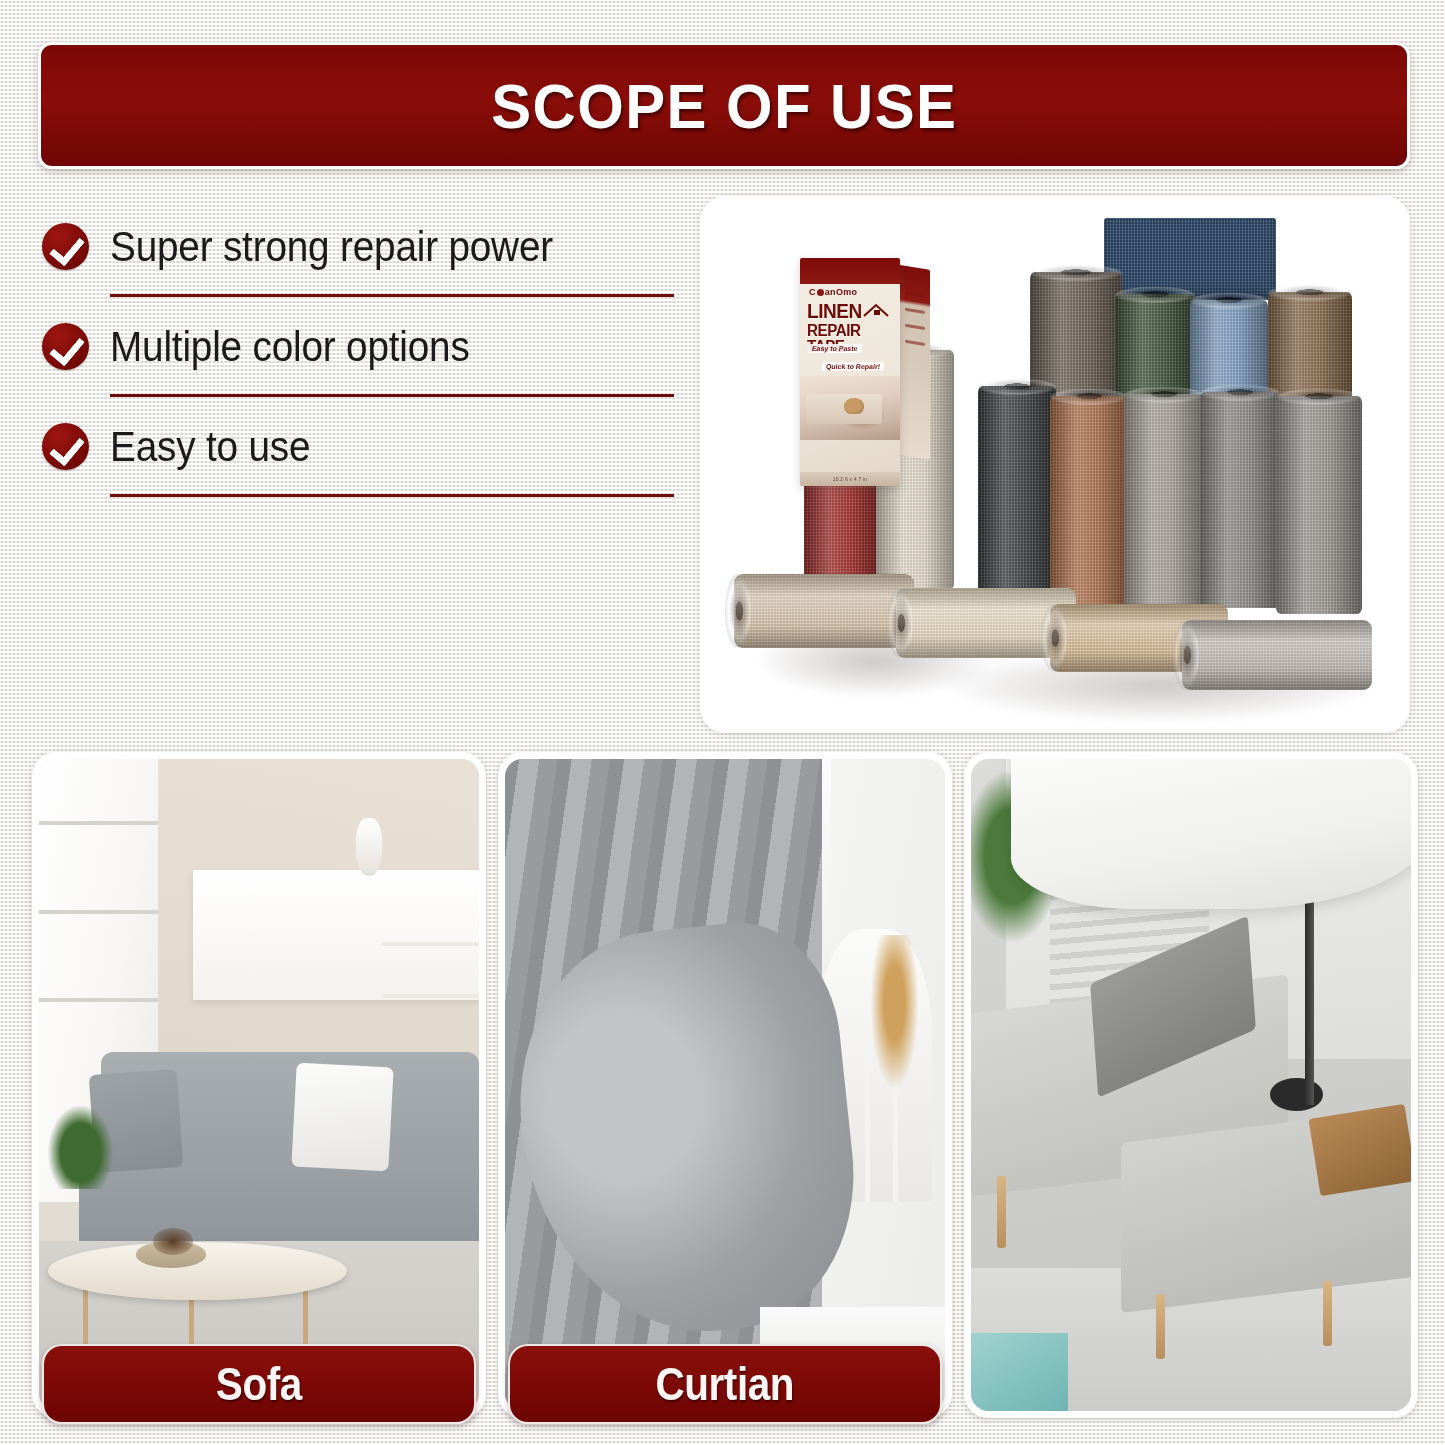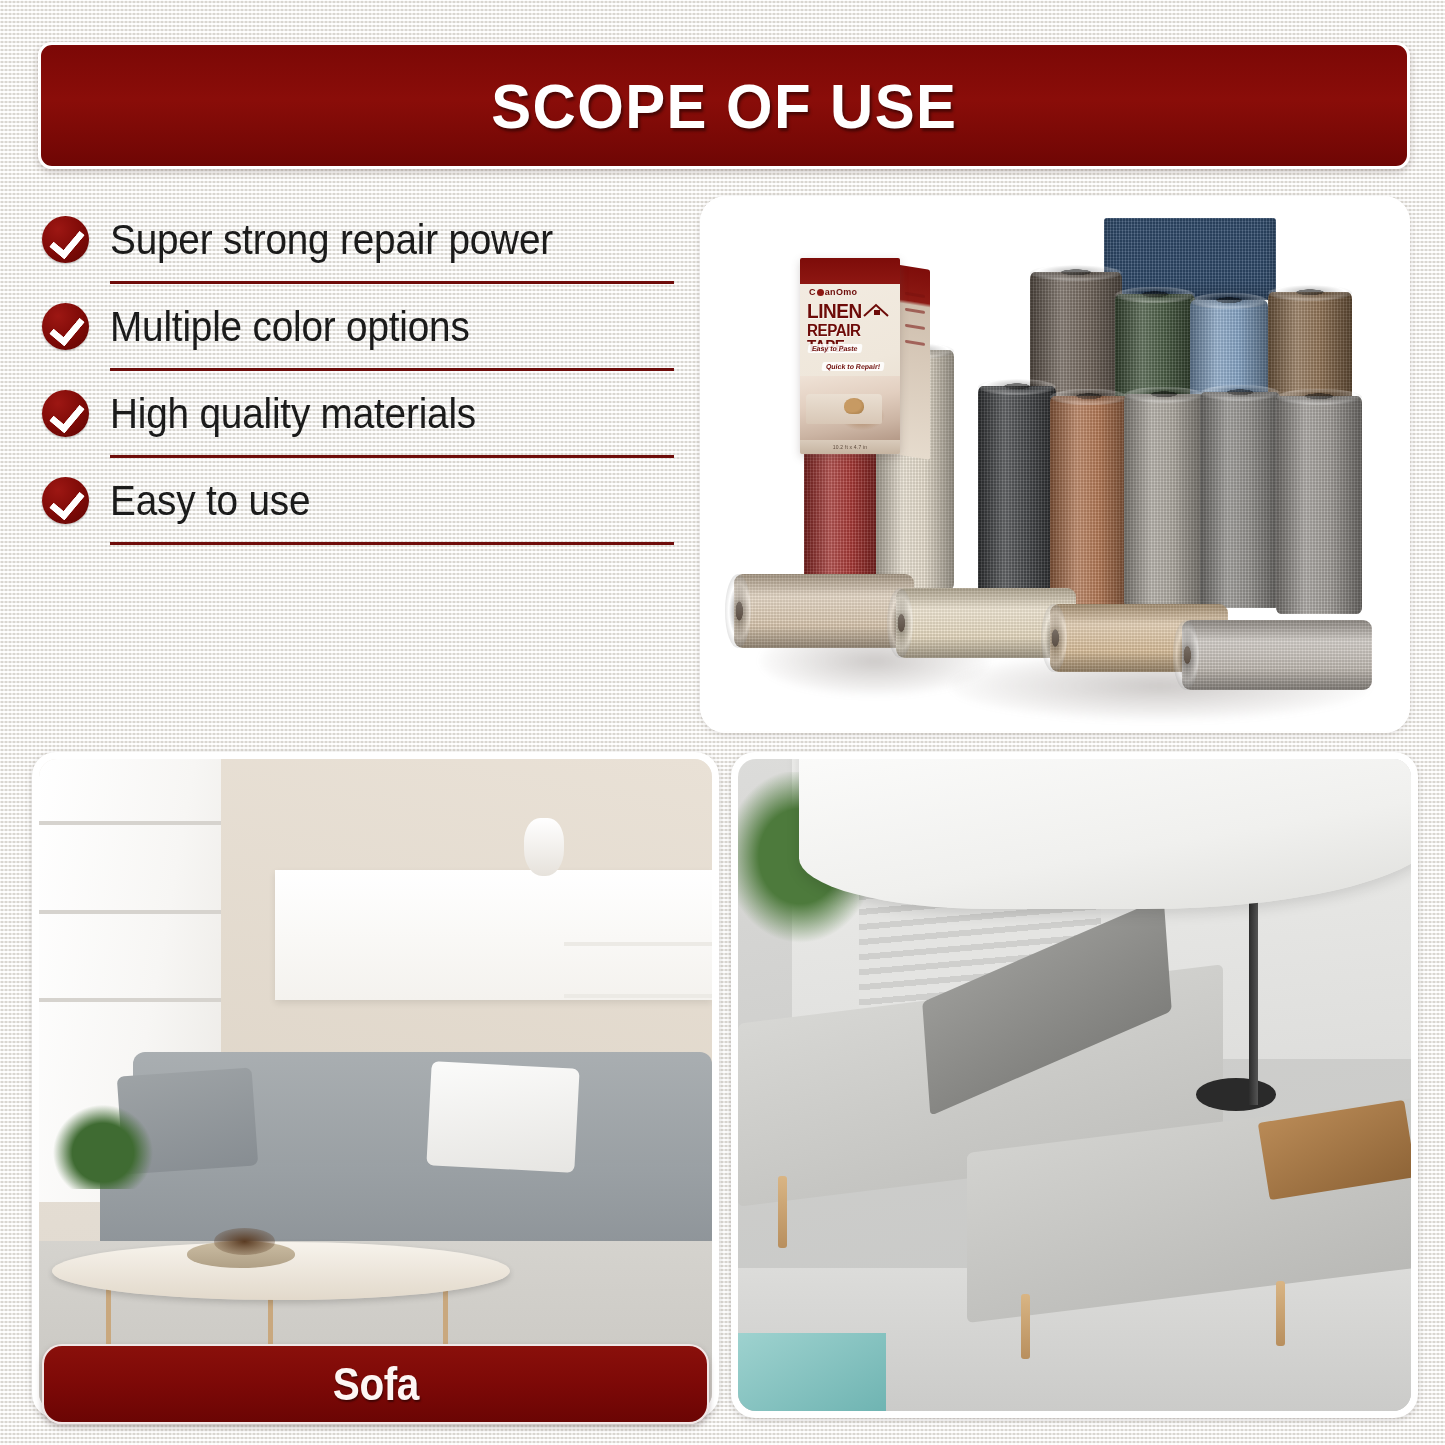--- a/index.html
+++ b/index.html
@@ -57,21 +57,21 @@
   
   .features {
     position: absolute;
     left: 42px;
     top: 196px;
     width: 632px;
     height: 540px;
   }
   .feature-row {
     position: relative;
-    height: 87px;
+    height: 100px;
     display: flex;
     align-items: center;
   }
   .check-badge {
     width: 47px;
     height: 47px;
     flex: 0 0 47px;
     border-radius: 50%;
     background: radial-gradient(circle at 34% 28%, #9d1713 0%, #7d0a07 55%, #5f0503 100%);
     position: relative;
@@ -171,21 +171,21 @@
   .ground-shadow {
     position: absolute;
     border-radius: 50%;
     background: radial-gradient(ellipse at 50% 50%, rgba(90,80,75,.30) 0%, rgba(120,110,105,.10) 55%, rgba(255,255,255,0) 75%);
     filter: blur(3px);
   }
 
   
   .retail-box { position: absolute; left: 100px; top: 62px; width: 130px; height: 200px; }
   .box-front {
-    position: absolute; left: 0; top: 0; width: 100px; height: 196px;
+    position: absolute; left: 0; top: 0; width: 100px; height: 228px;
     background: linear-gradient(160deg, #f3ece2 0%, #efe7db 55%, #e2d6c7 100%);
     border-radius: 2px;
     box-shadow: 0 3px 8px rgba(90,75,70,.25);
     overflow: hidden;
   }
   .box-side {
     position: absolute; left: 100px; top: 7px; width: 30px; height: 190px;
     background: linear-gradient(180deg, #7e0d0a 0%, #8d1a14 18%, #cfbfae 20%, #e6dbcd 100%);
     transform: skewY(9deg);
     transform-origin: left top;
@@ -391,25 +391,20 @@
       <div class="feature-text">Super strong repair power</div>
       <div class="feature-rule"></div>
     </div>
 
     <div class="feature-row">
       <div class="check-badge"></div>
       <div class="feature-text">Multiple color options</div>
       <div class="feature-rule"></div>
     </div>
 
-    <div class="feature-row">
-      <div class="check-badge"></div>
-      <div class="feature-text">High quality materials</div>
-      <div class="feature-rule"></div>
-    </div>
 
 
     <div class="feature-row">
       <div class="check-badge"></div>
       <div class="feature-text">Easy to use</div>
       <div class="feature-rule"></div>
     </div>
 
   </div>
 
@@ -547,20 +542,39 @@
           <div class="bowl"></div>
           <div class="pinecone"></div>
         </div>
       </div>
       <div class="card-label">
         <span>Sofa</span>
       </div>
     </div>
 
 
+    <div class="card">
+      <div class="card-photo">
+        <div class="sc-curtain">
+          <div class="sheer"></div>
+          <div class="chair">
+            <i style="left:18%"></i>
+              <i style="left:42%"></i>
+              <i style="left:66%"></i>
+          </div>
+          <div class="stems"></div>
+          <div class="drape"></div>
+          <div class="fold"></div>
+          <div class="ledge"></div>
+        </div>
+      </div>
+      <div class="card-label">
+        <span>Curtian</span>
+      </div>
+    </div>
 
     <div class="card">
       <div class="card-photo">
         <div class="sc-out">
           <div class="wall"></div>
           <div class="steps"></div>
           <div class="plant"></div>
           <div class="deck"></div>
           <div class="pool"></div>
 

